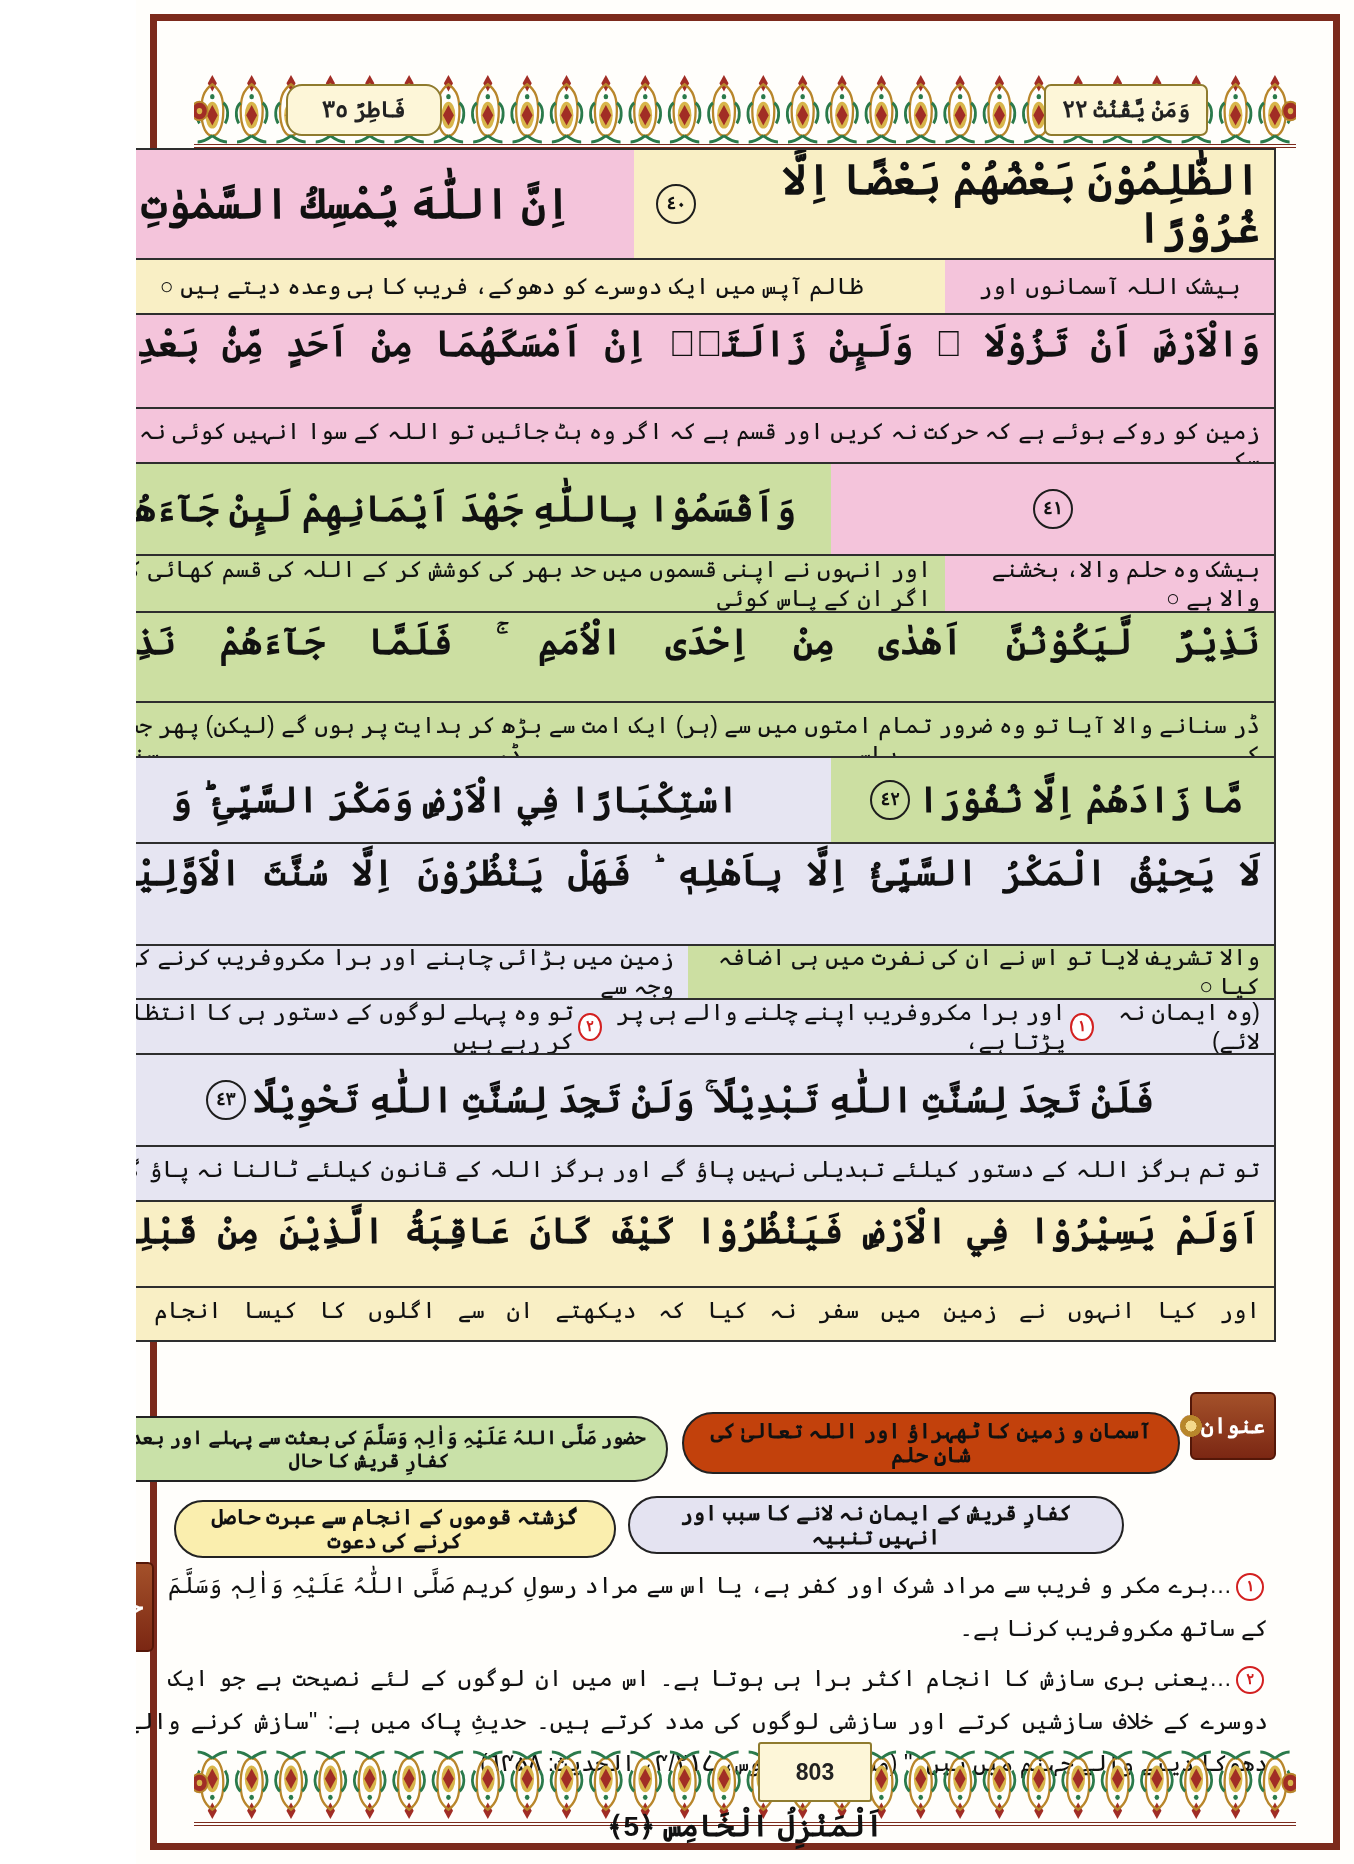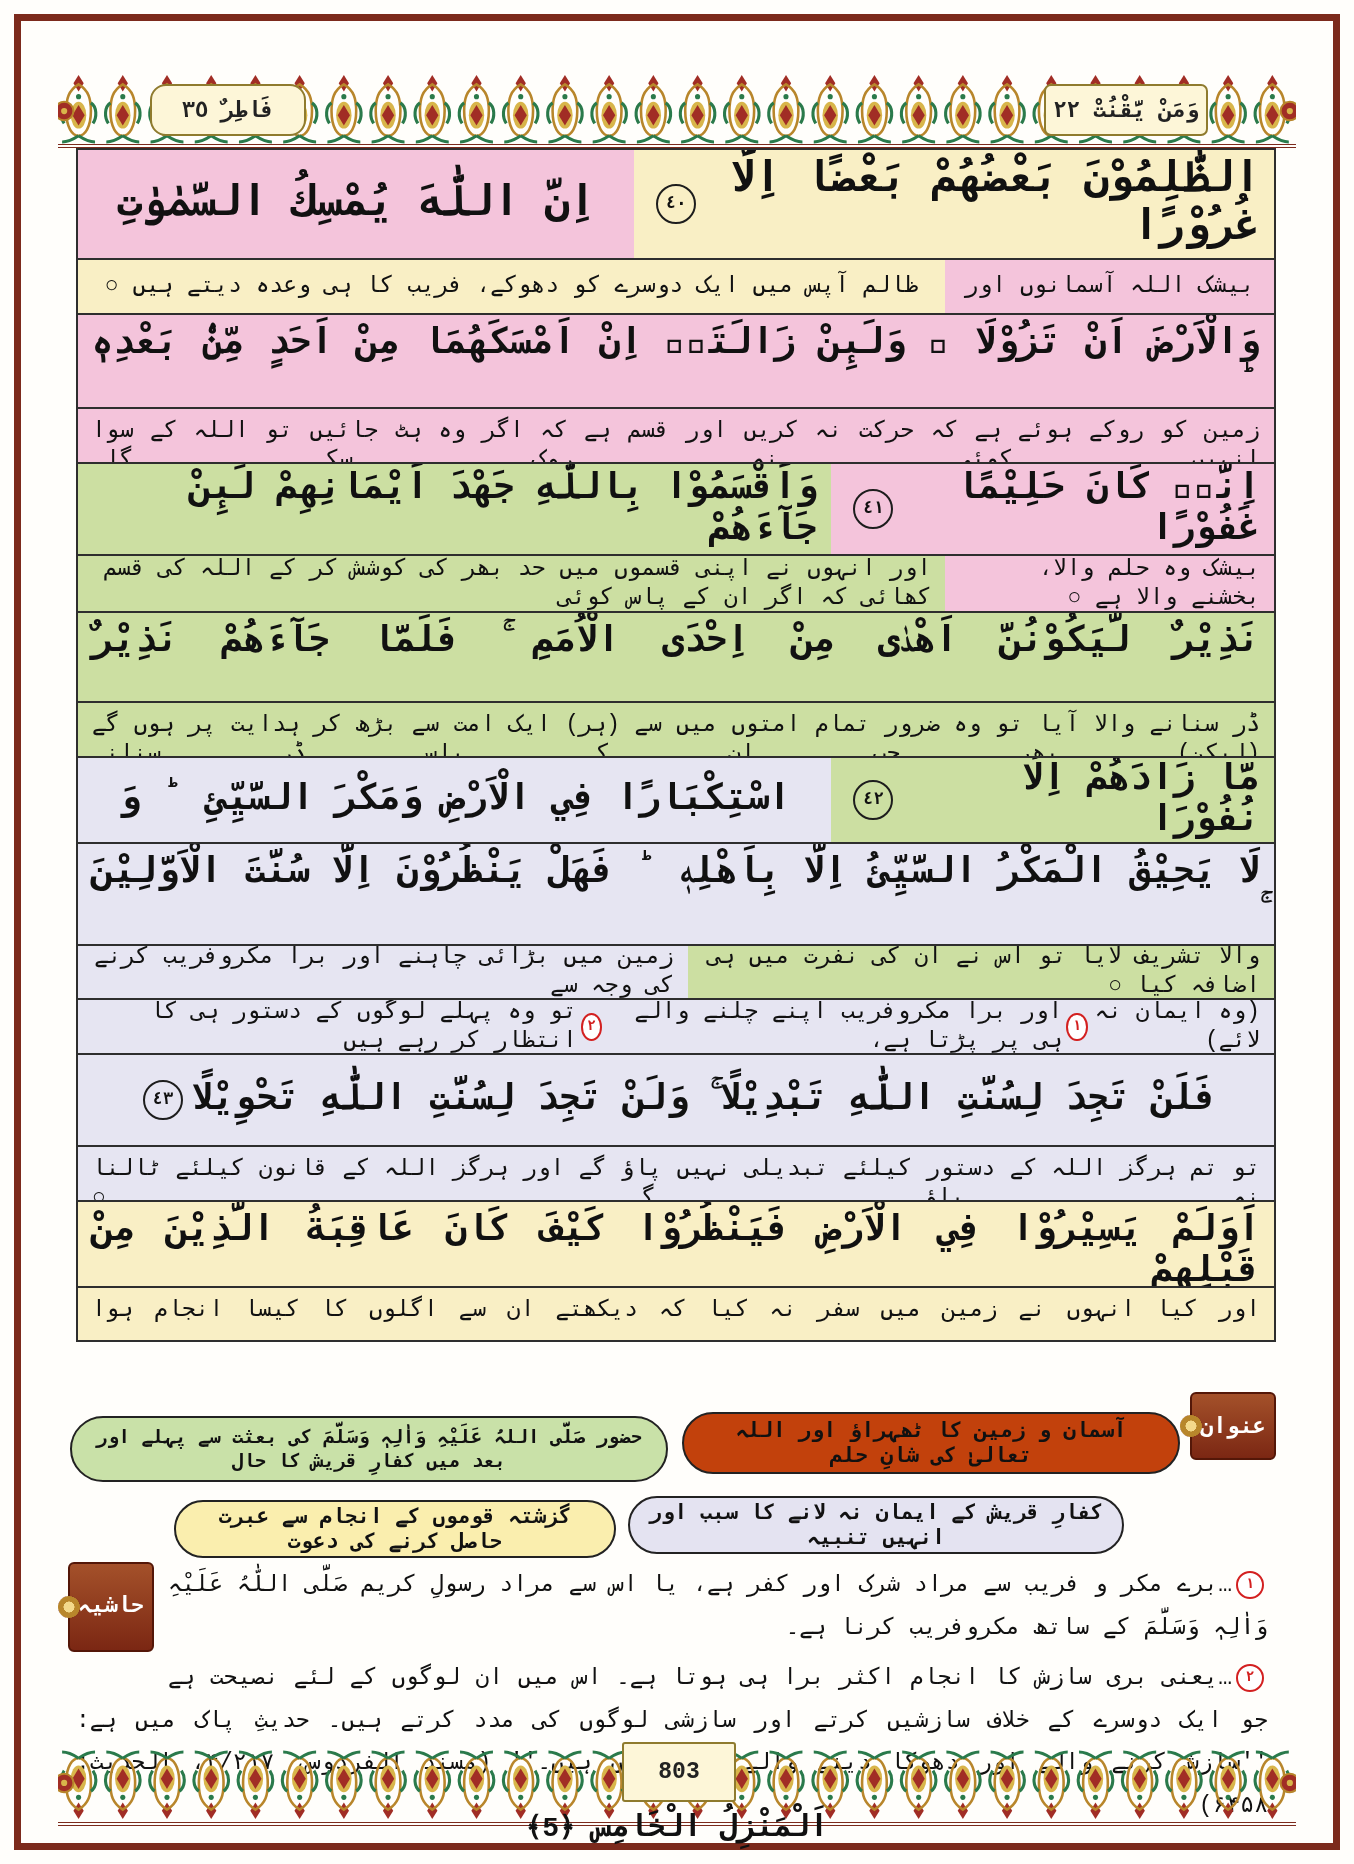--- a/index.html
+++ b/index.html
@@ -1,17 +1,17 @@
 <!DOCTYPE html>
 <html lang="ur" dir="rtl"><head>
 <meta charset="utf-8">
 <style>
   html,body{margin:0;padding:0;background:#fff;}
-  .sheet{position:relative;width:1354px;height:1864px;background:#fffefb;overflow:hidden;
-         font-family:Liberation Mono, monospace;direction:rtl;}
+  .sheet{position:relative;width:1218px;height:1864px;background:#fffefb;overflow:hidden;
+         font-family:Liberation Sans, sans-serif;direction:rtl;}
   .frame{position:absolute;inset:14px;border:7px solid #7c2a1c;pointer-events:none;}
 
   
   .orn{position:absolute;left:58px;right:58px;height:72px;}
   .orn-top{top:72px;border-bottom:4px double #7c2a1c;}
   .orn-bottom{top:1750px;border-top:4px double #7c2a1c;transform:scaleY(-1);}
   .orn svg{width:100%;height:100%;display:block;}
 
   .cartouche{position:absolute;background:#fdf6d8;border:2px solid #8f7b2e;border-radius:16px;
              display:flex;align-items:center;justify-content:center;font-weight:bold;
@@ -158,21 +158,20 @@
     </div>
 
     <div class="band urdu" style="height:53px">
       <div class="seg bg-pink fill justify">
         <span>زمین کو روکے ہوئے ہے کہ حرکت نہ کریں اور قسم ہے کہ اگر وہ ہٹ جائیں تو اللہ کے سوا انہیں کوئی نہ روک سکے گا۔</span>
       </div>
     </div>
 
     <div class="band arabic" style="height:90px">
       <div class="seg bg-pink" style="width:37%">
-        <span>اِنَّهٗ كَانَ حَلِيْمًا غَفُوْرًا</span>
         <span class="ayah">٤١</span>
       </div>
       <div class="seg bg-green fill">
         <span>وَاَقْسَمُوْا بِاللّٰهِ جَهْدَ اَيْمَانِهِمْ لَىِٕنْ جَآءَهُمْ</span>
       </div>
     </div>
 
     <div class="band urdu" style="height:55px">
       <div class="seg bg-pink" style="width:27.5%">
         <span>بیشک وہ حلم والا، بخشنے والا ہے ○</span>

